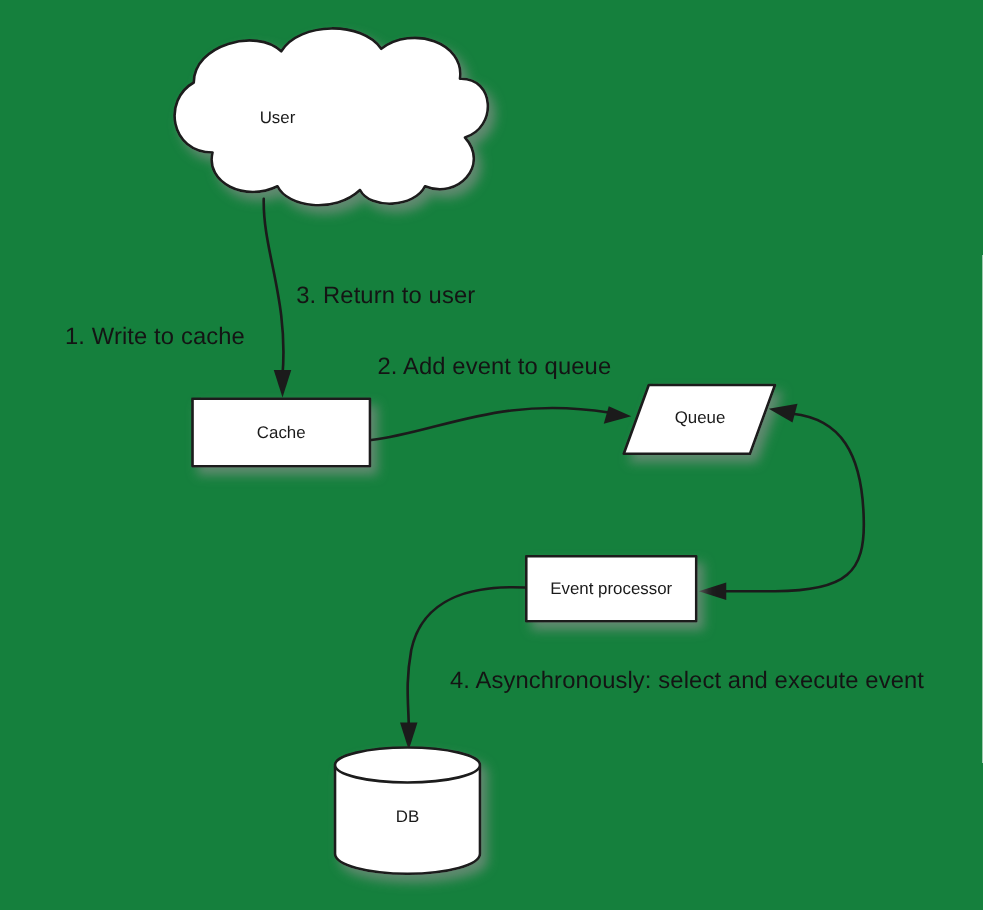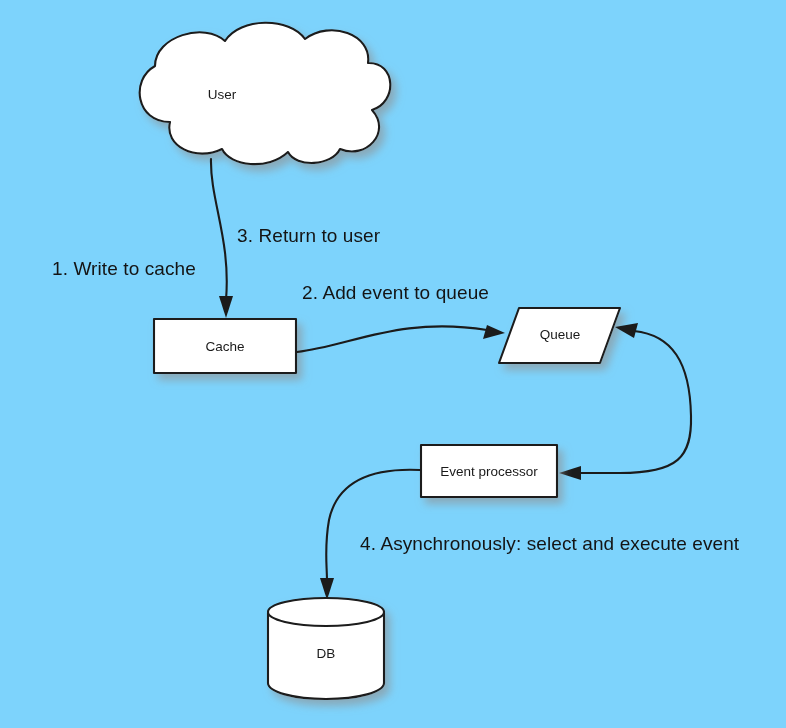--- a/index.html
+++ b/index.html
@@ -12,21 +12,21 @@
     width: 786px;
     height: 728px;
     font-family: "Liberation Sans", sans-serif;
     color: #1a1a1a;
     overflow: hidden;
   }
   #canvas {
     position: relative;
     width: 786px;
     height: 728px;
-    background: #7dd3fc;
+    background: #15803d;
   }
   #diagram-svg {
     position: absolute;
     top: 0;
     left: 0;
     width: 786px;
     height: 728px;
     display: block;
   }
   .shape-stroke {

